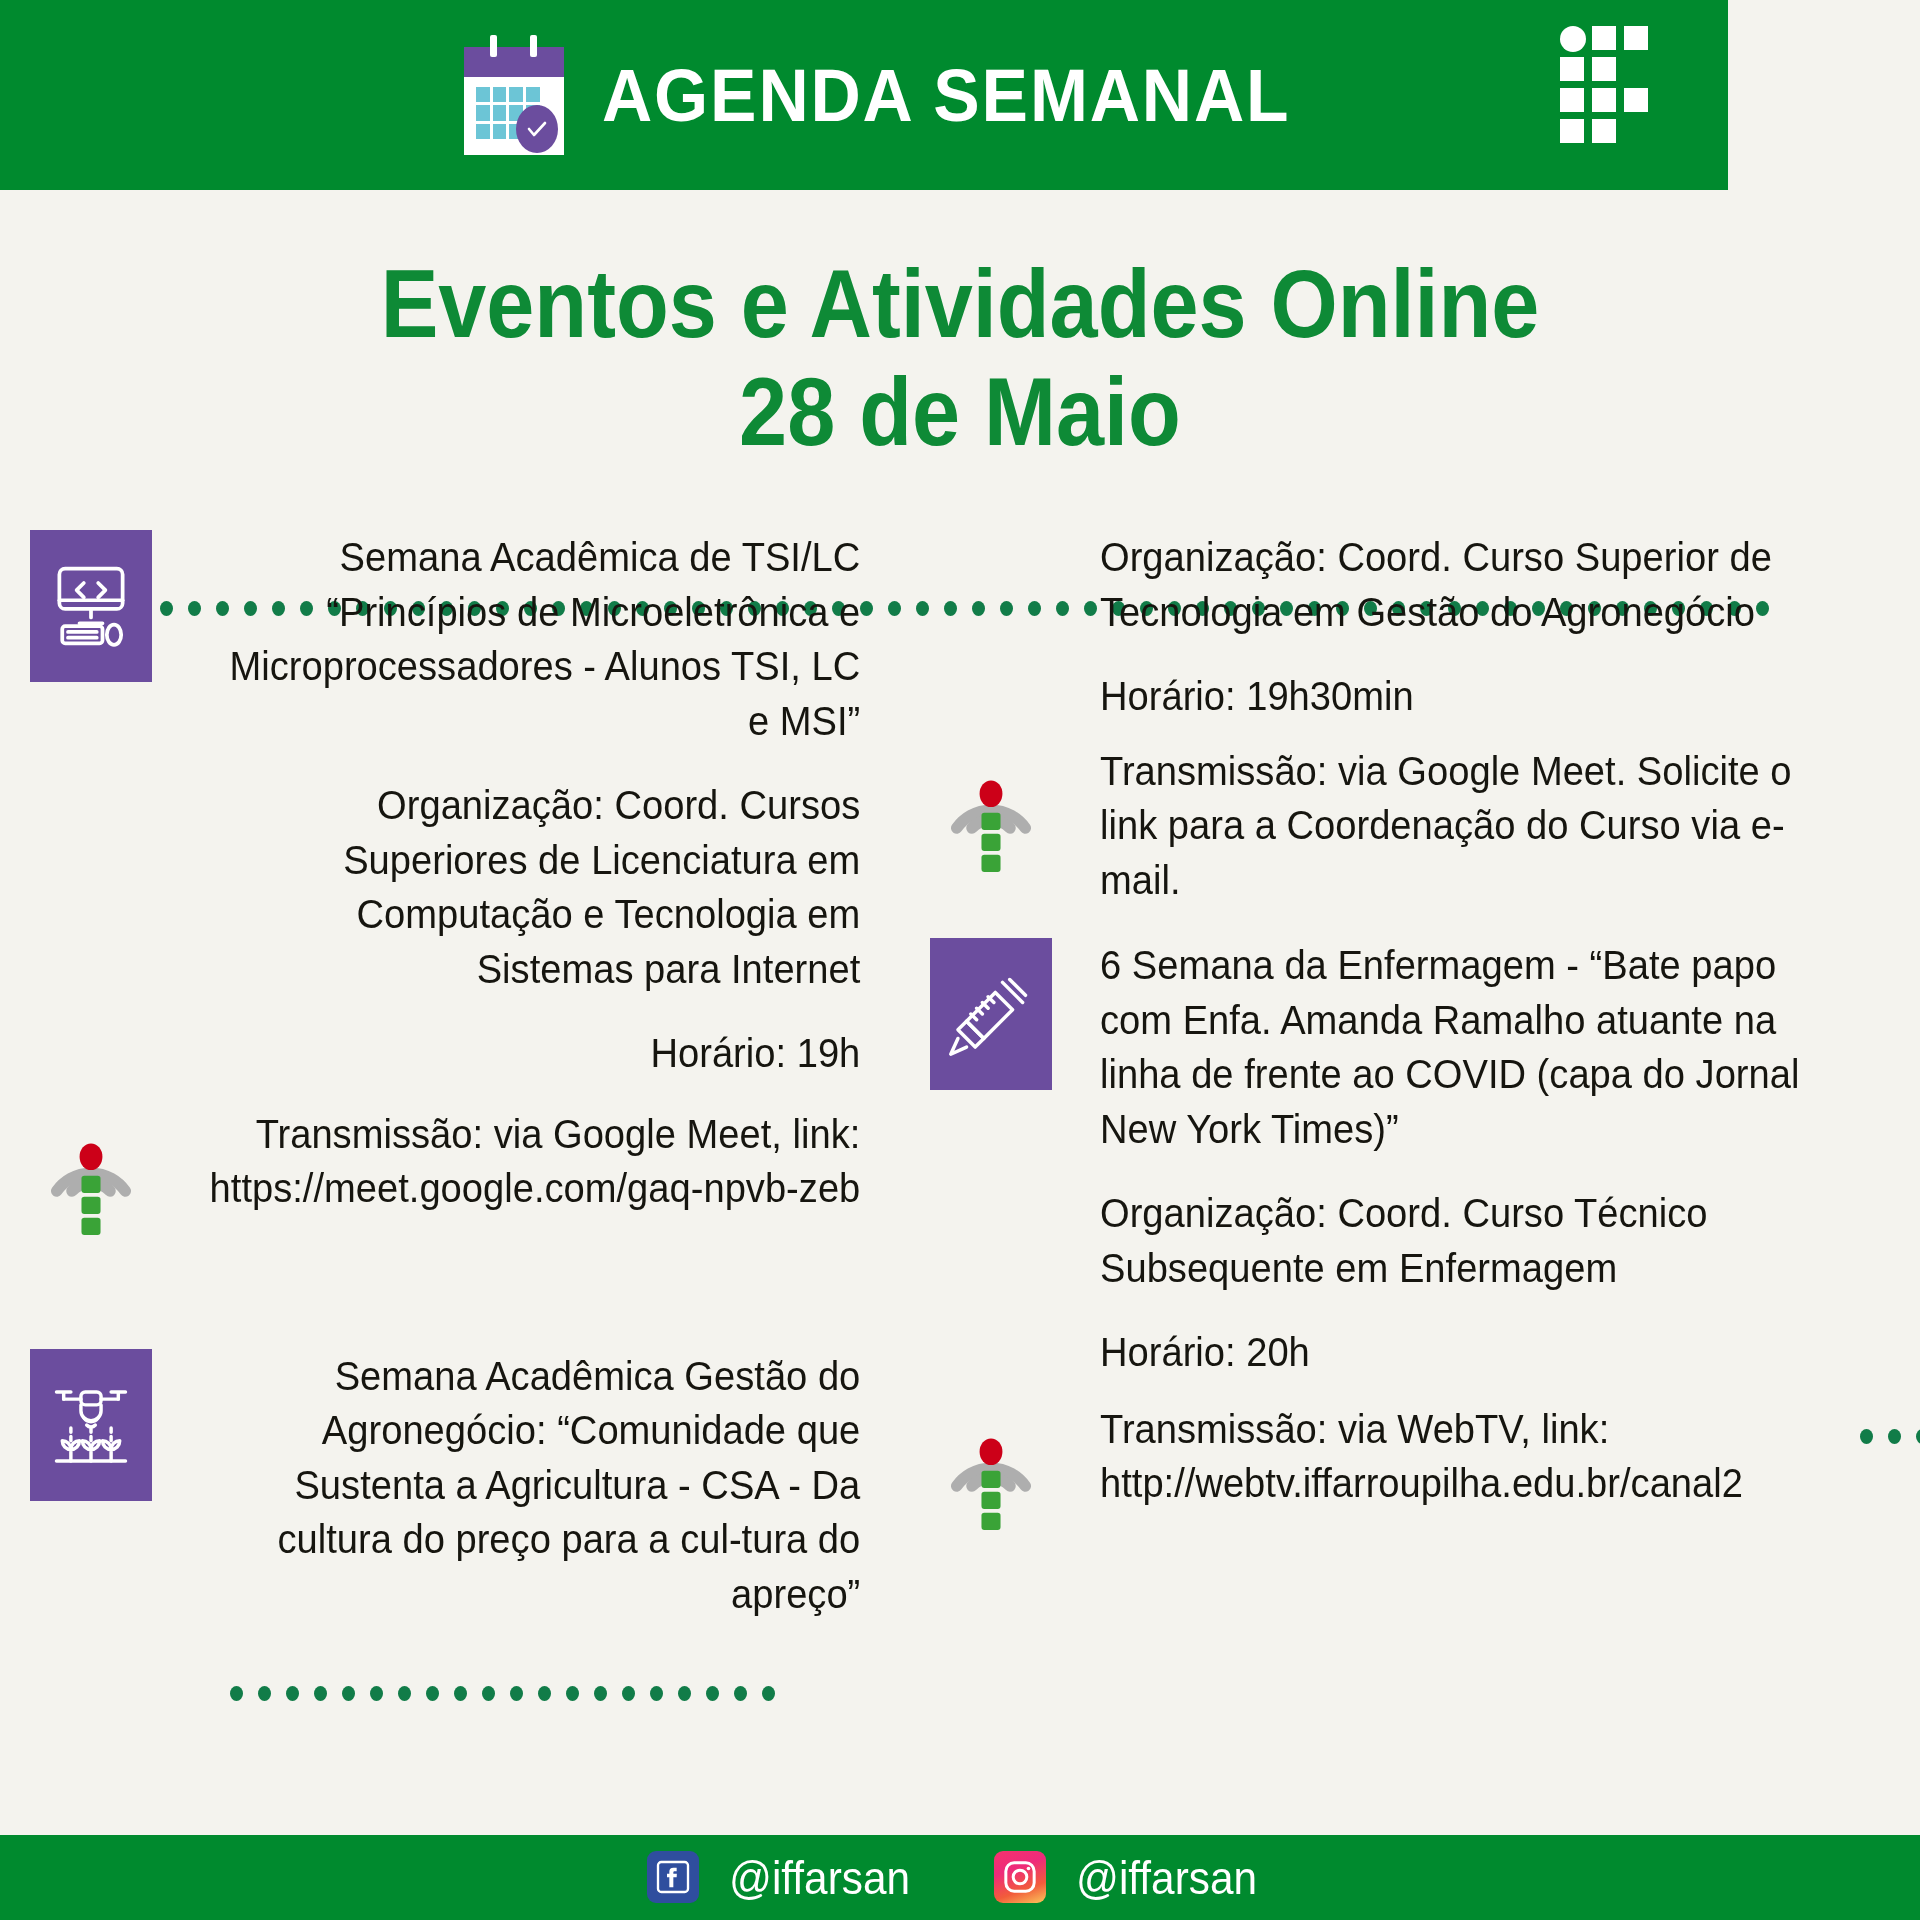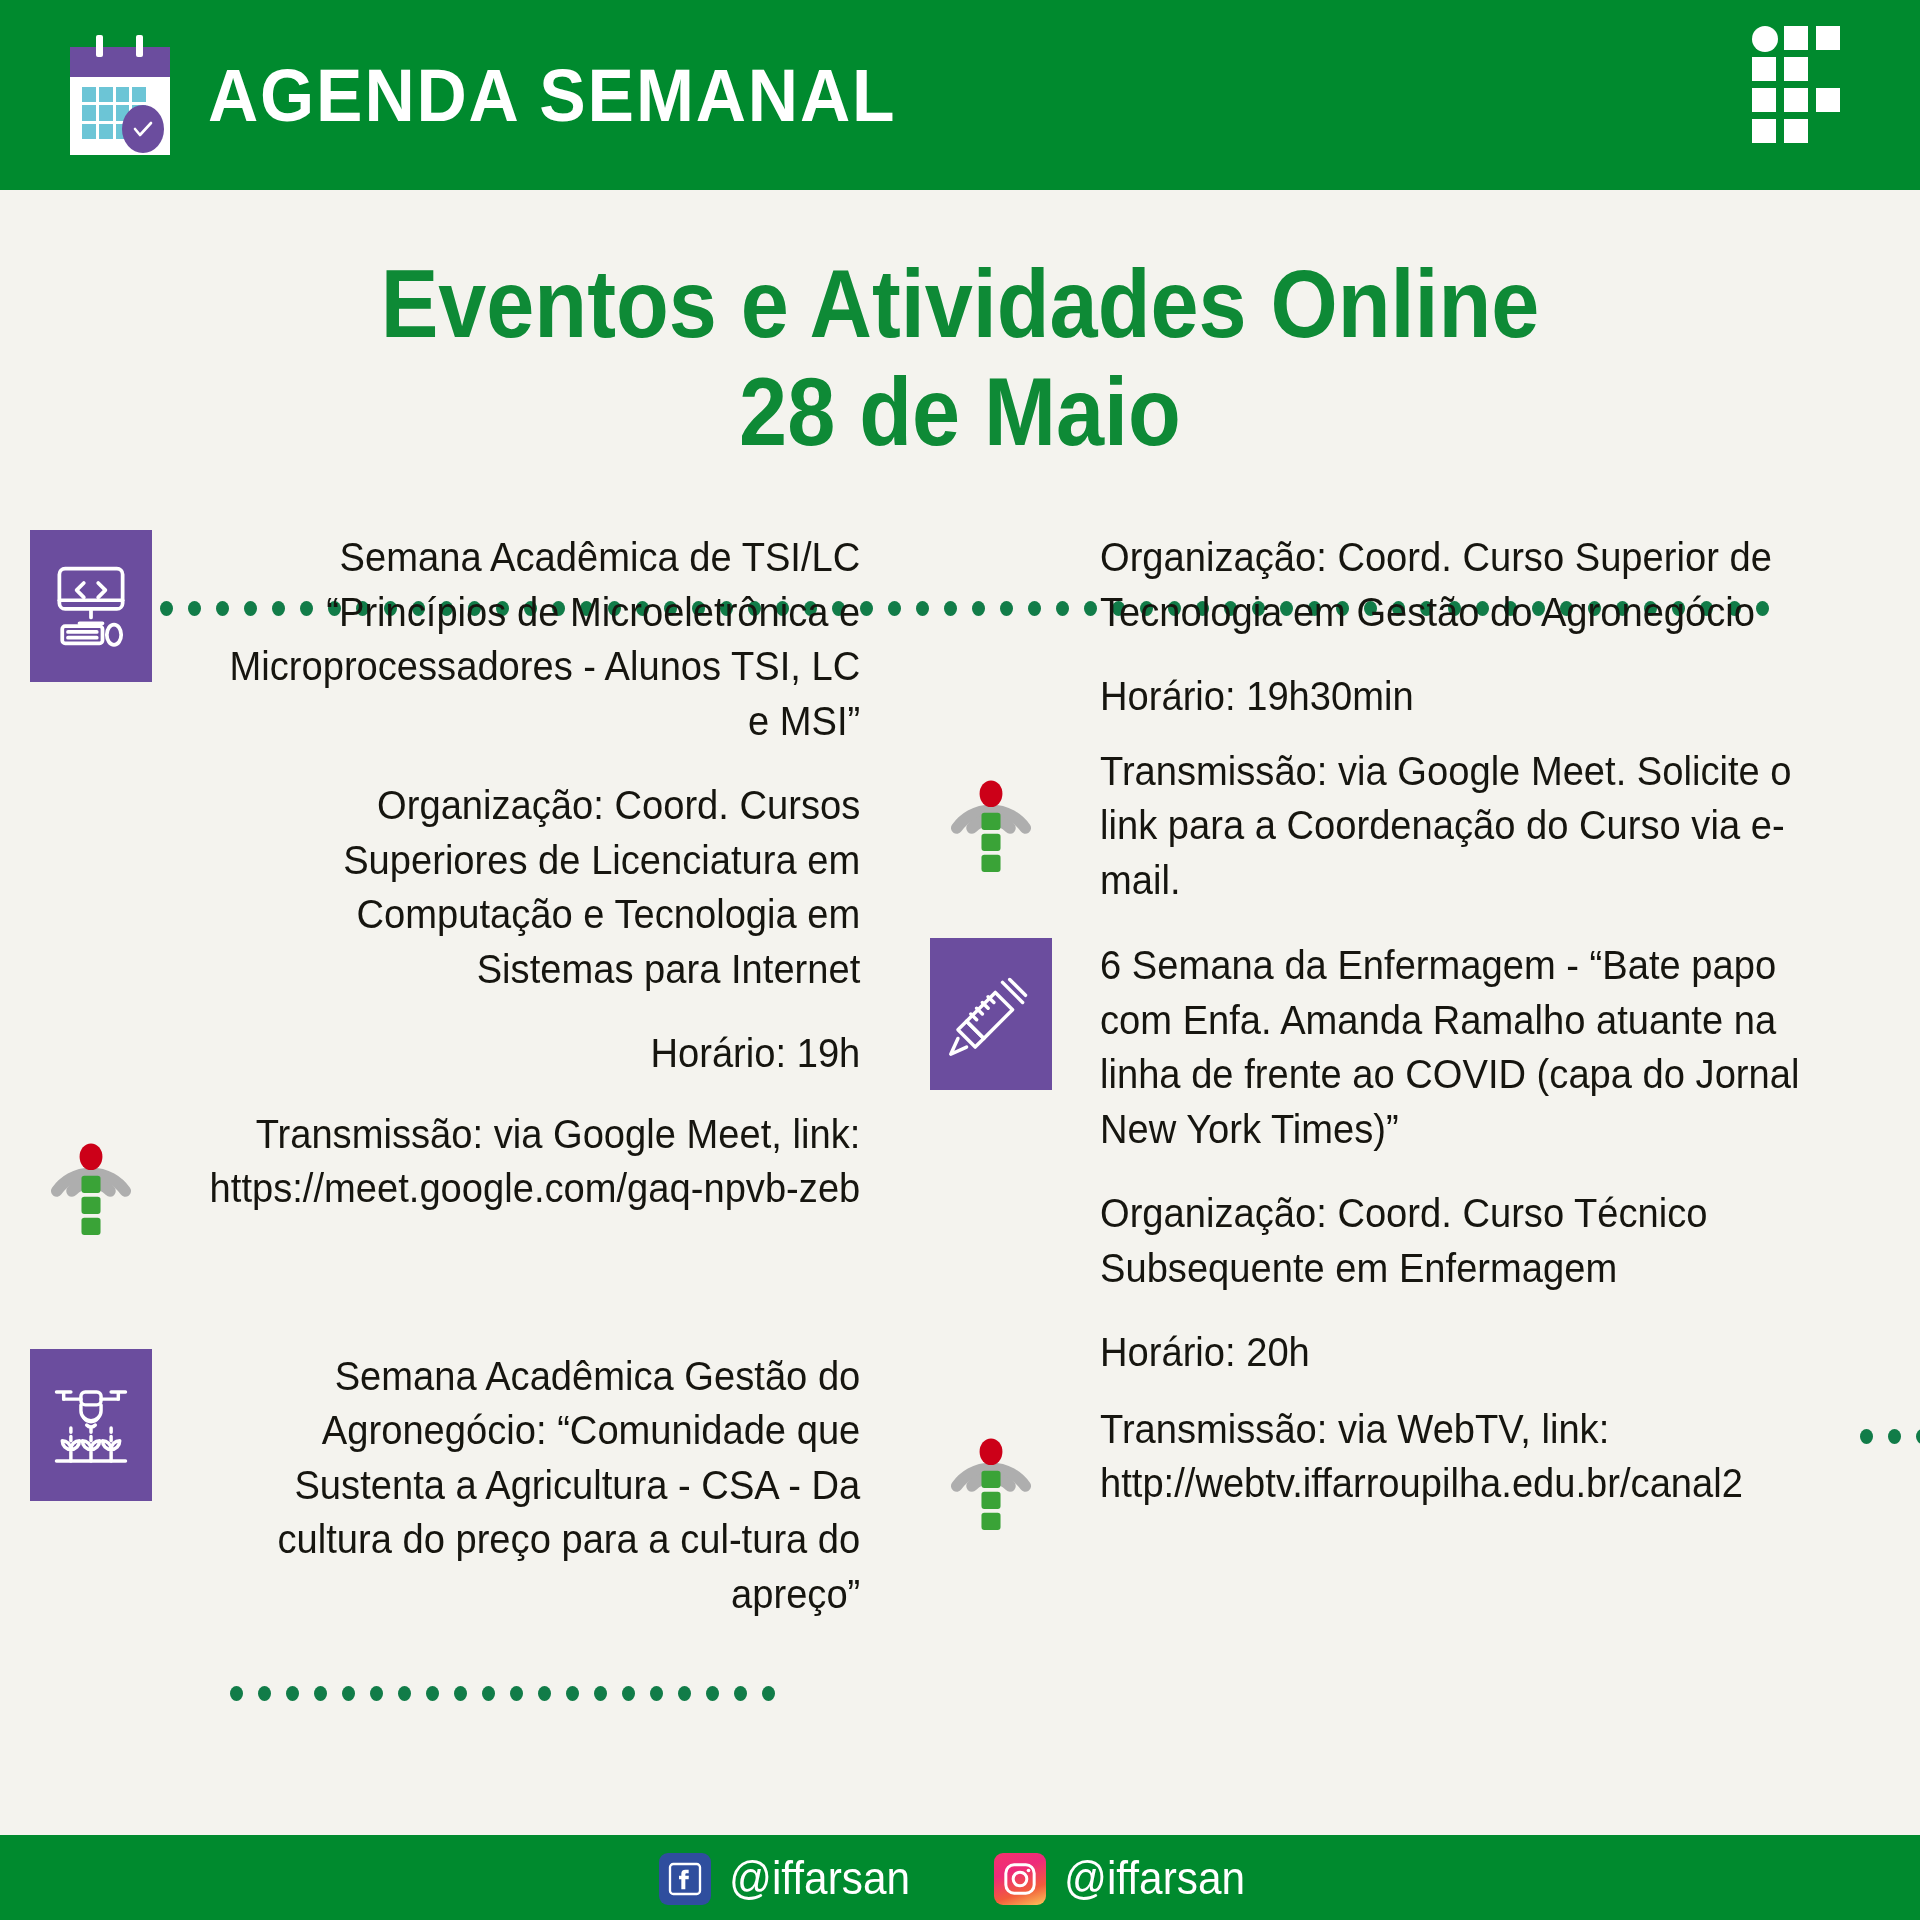--- a/index.html
+++ b/index.html
@@ -6,22 +6,22 @@
   body{
     width:1920px;height:1920px;
     background:#F4F3EE;
     font-family:"Liberation Sans", sans-serif;
     overflow:hidden;
   }
   .poster{position:relative;width:1920px;height:1920px;background:#F4F3EE;}
 
   
   .header{
-    position:absolute;left:0;top:0;width:1920px;height:190px;
-    background:#008A2E;display:flex;align-items:center;
+    position:absolute;left:0;top:0;width:1728px;height:190px;
+    background:#008A2E;display:flex;align-items:center;justify-content:center;
   }
   .cal-icon{position:relative;width:100px;height:120px;margin-left:70px;flex:none;}
   .cal-body{position:absolute;left:0;top:12px;width:100px;height:108px;background:#ffffff;}
   .cal-top{position:absolute;left:0;top:12px;width:100px;height:30px;background:#6B4D9E;}
   .cal-peg{position:absolute;top:0;width:7px;height:22px;background:#ffffff;border-radius:2px;}
   .cal-peg.a{left:26px;}
   .cal-peg.b{left:66px;}
   .cal-grid{
     position:absolute;left:12px;top:52px;width:64px;height:52px;
     display:grid;grid-template-columns:repeat(4,1fr);grid-template-rows:repeat(3,1fr);gap:3px;
@@ -84,21 +84,21 @@
   .txt p:last-child{margin-bottom:0;}
 
   .signal{width:122px;height:130px;flex:none;position:relative;}
   .signal svg{width:122px;height:130px;}
 
   
   .footer{
     position:absolute;left:0;bottom:0;width:1920px;height:85px;background:#008A2E;
     display:flex;align-items:center;justify-content:center;
   }
-  .social{display:flex;align-items:flex-end;margin:0 34px;}
+  .social{display:flex;align-items:flex-start;margin:0 34px;gap:12px;}
   .social .glyph{width:52px;height:52px;border-radius:9px;display:flex;align-items:center;justify-content:center;flex:none;}
   .fb{background:#2F4E9E;}
   .ig{background:linear-gradient(160deg,#F4336D 0%,#EE2A7B 35%,#F25C3B 70%,#FBC75B 100%);}
   .social .handle{color:#ffffff;font-size:46px;font-weight:400;margin-left:18px;transform:scaleX(0.92);transform-origin:left center;}
 </style>
 </head>
 <body>
 
 <div class="poster">
 

